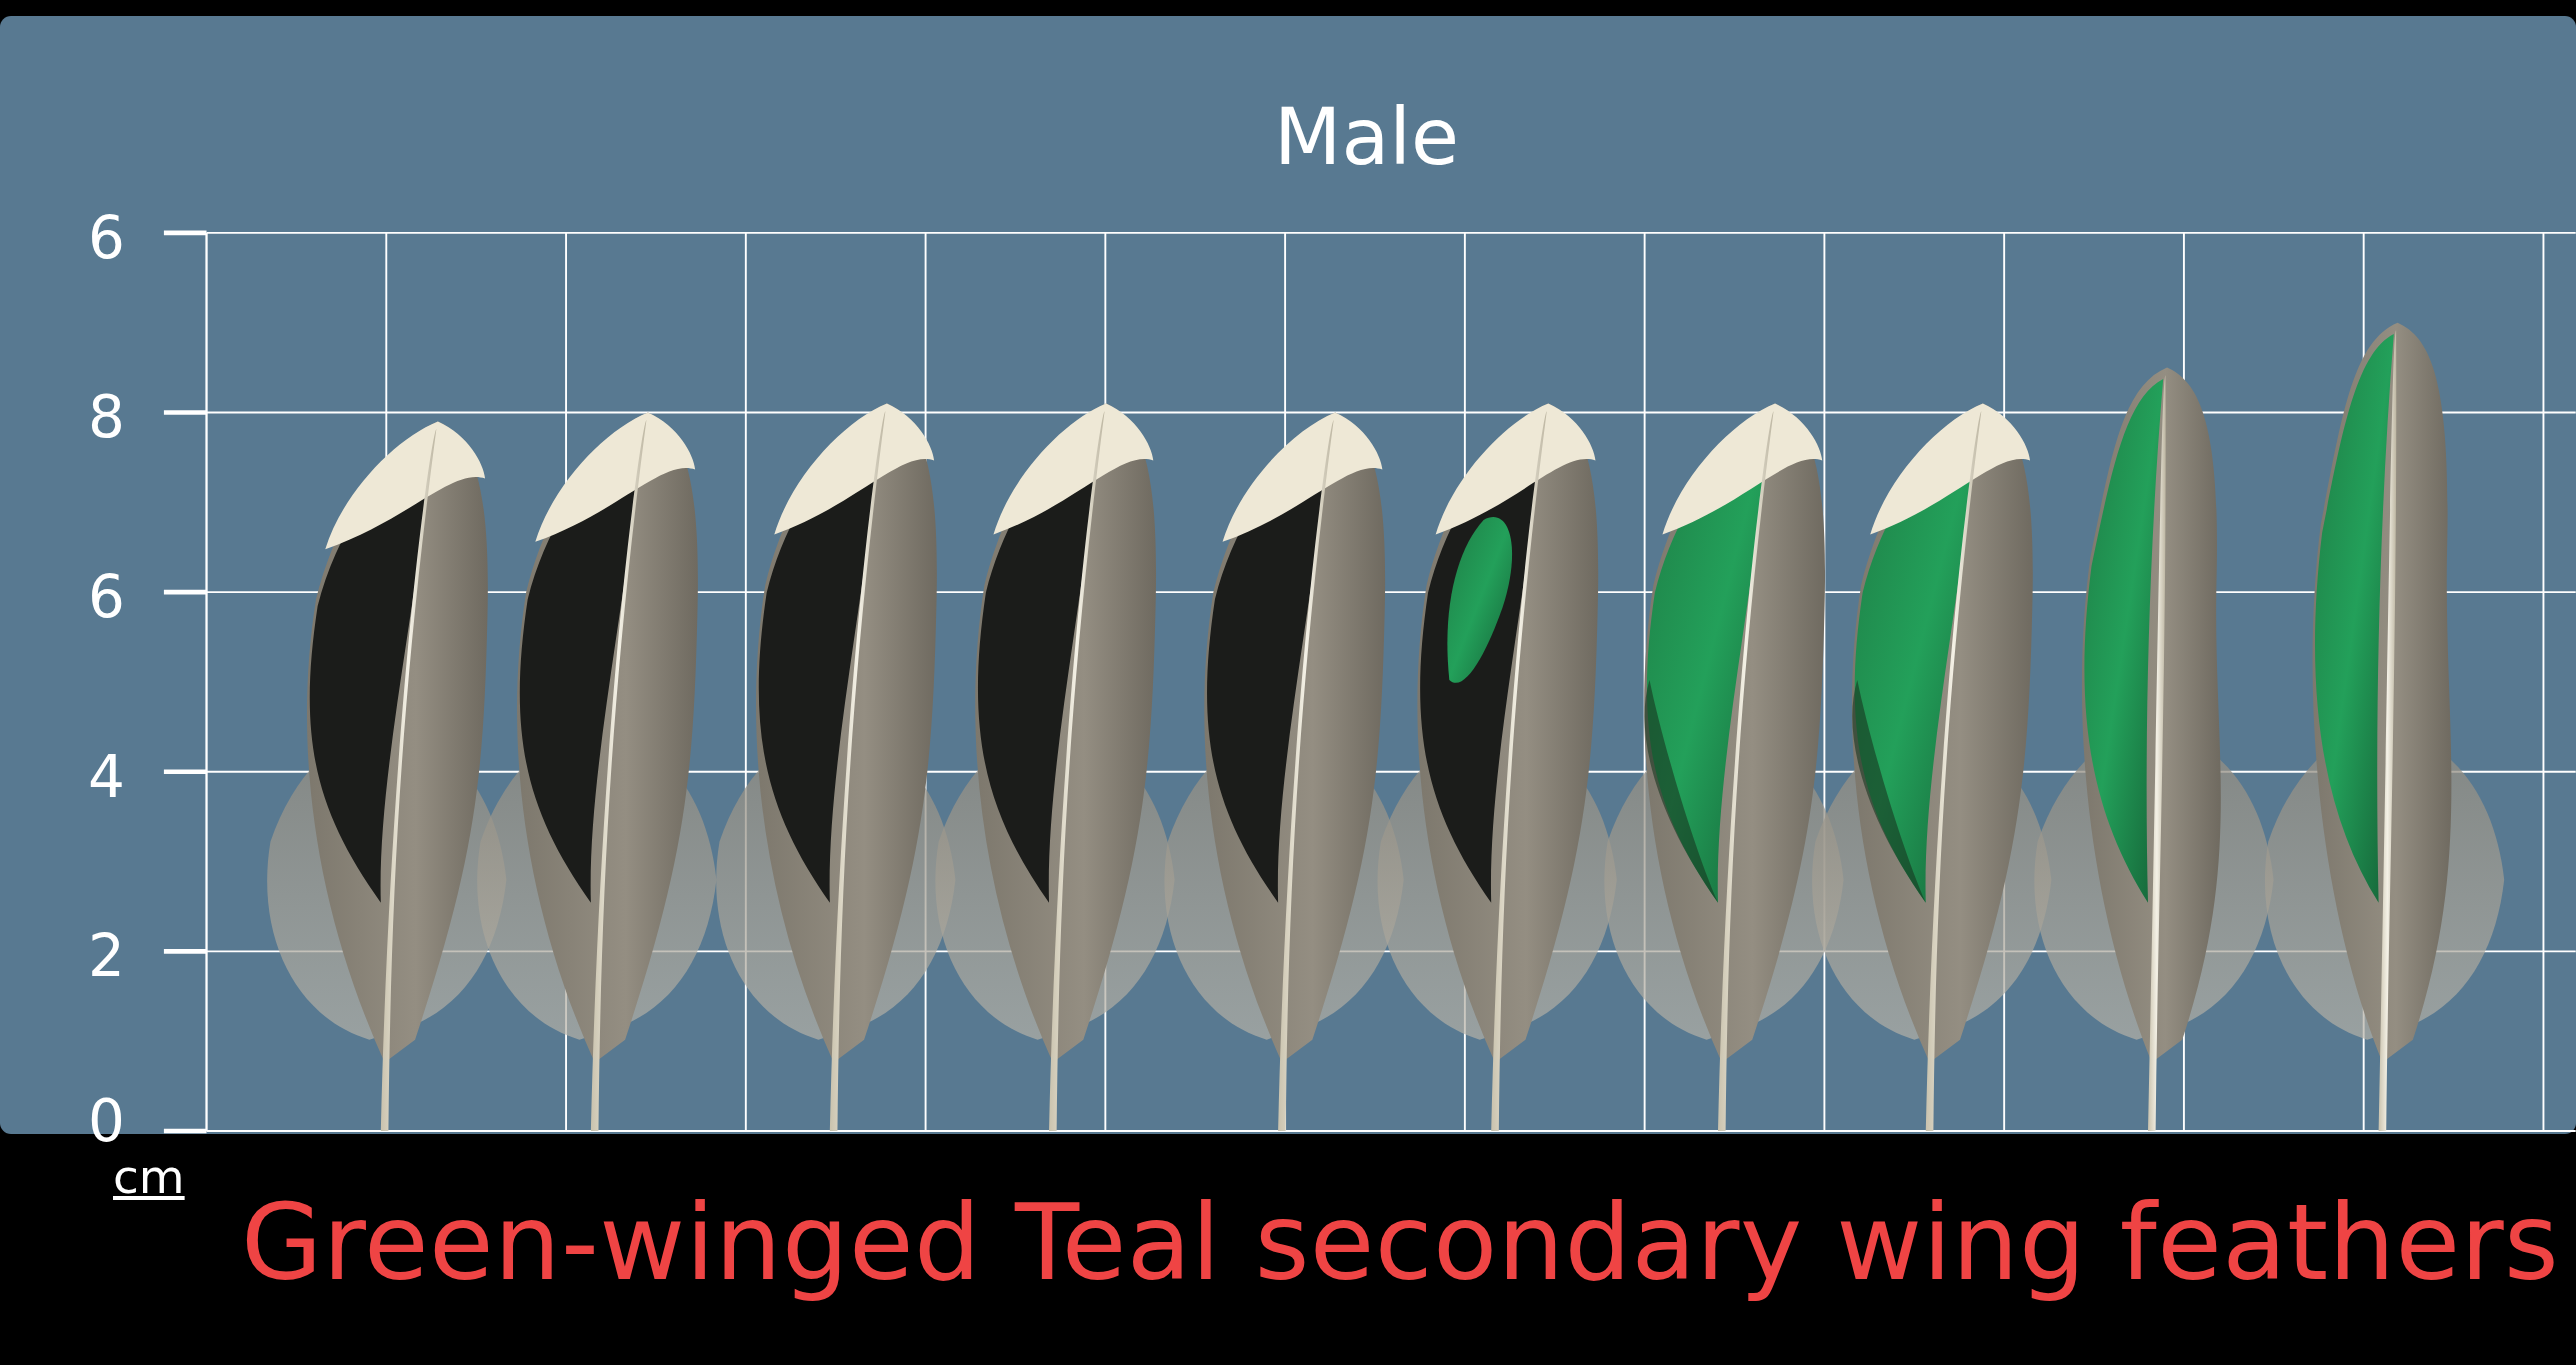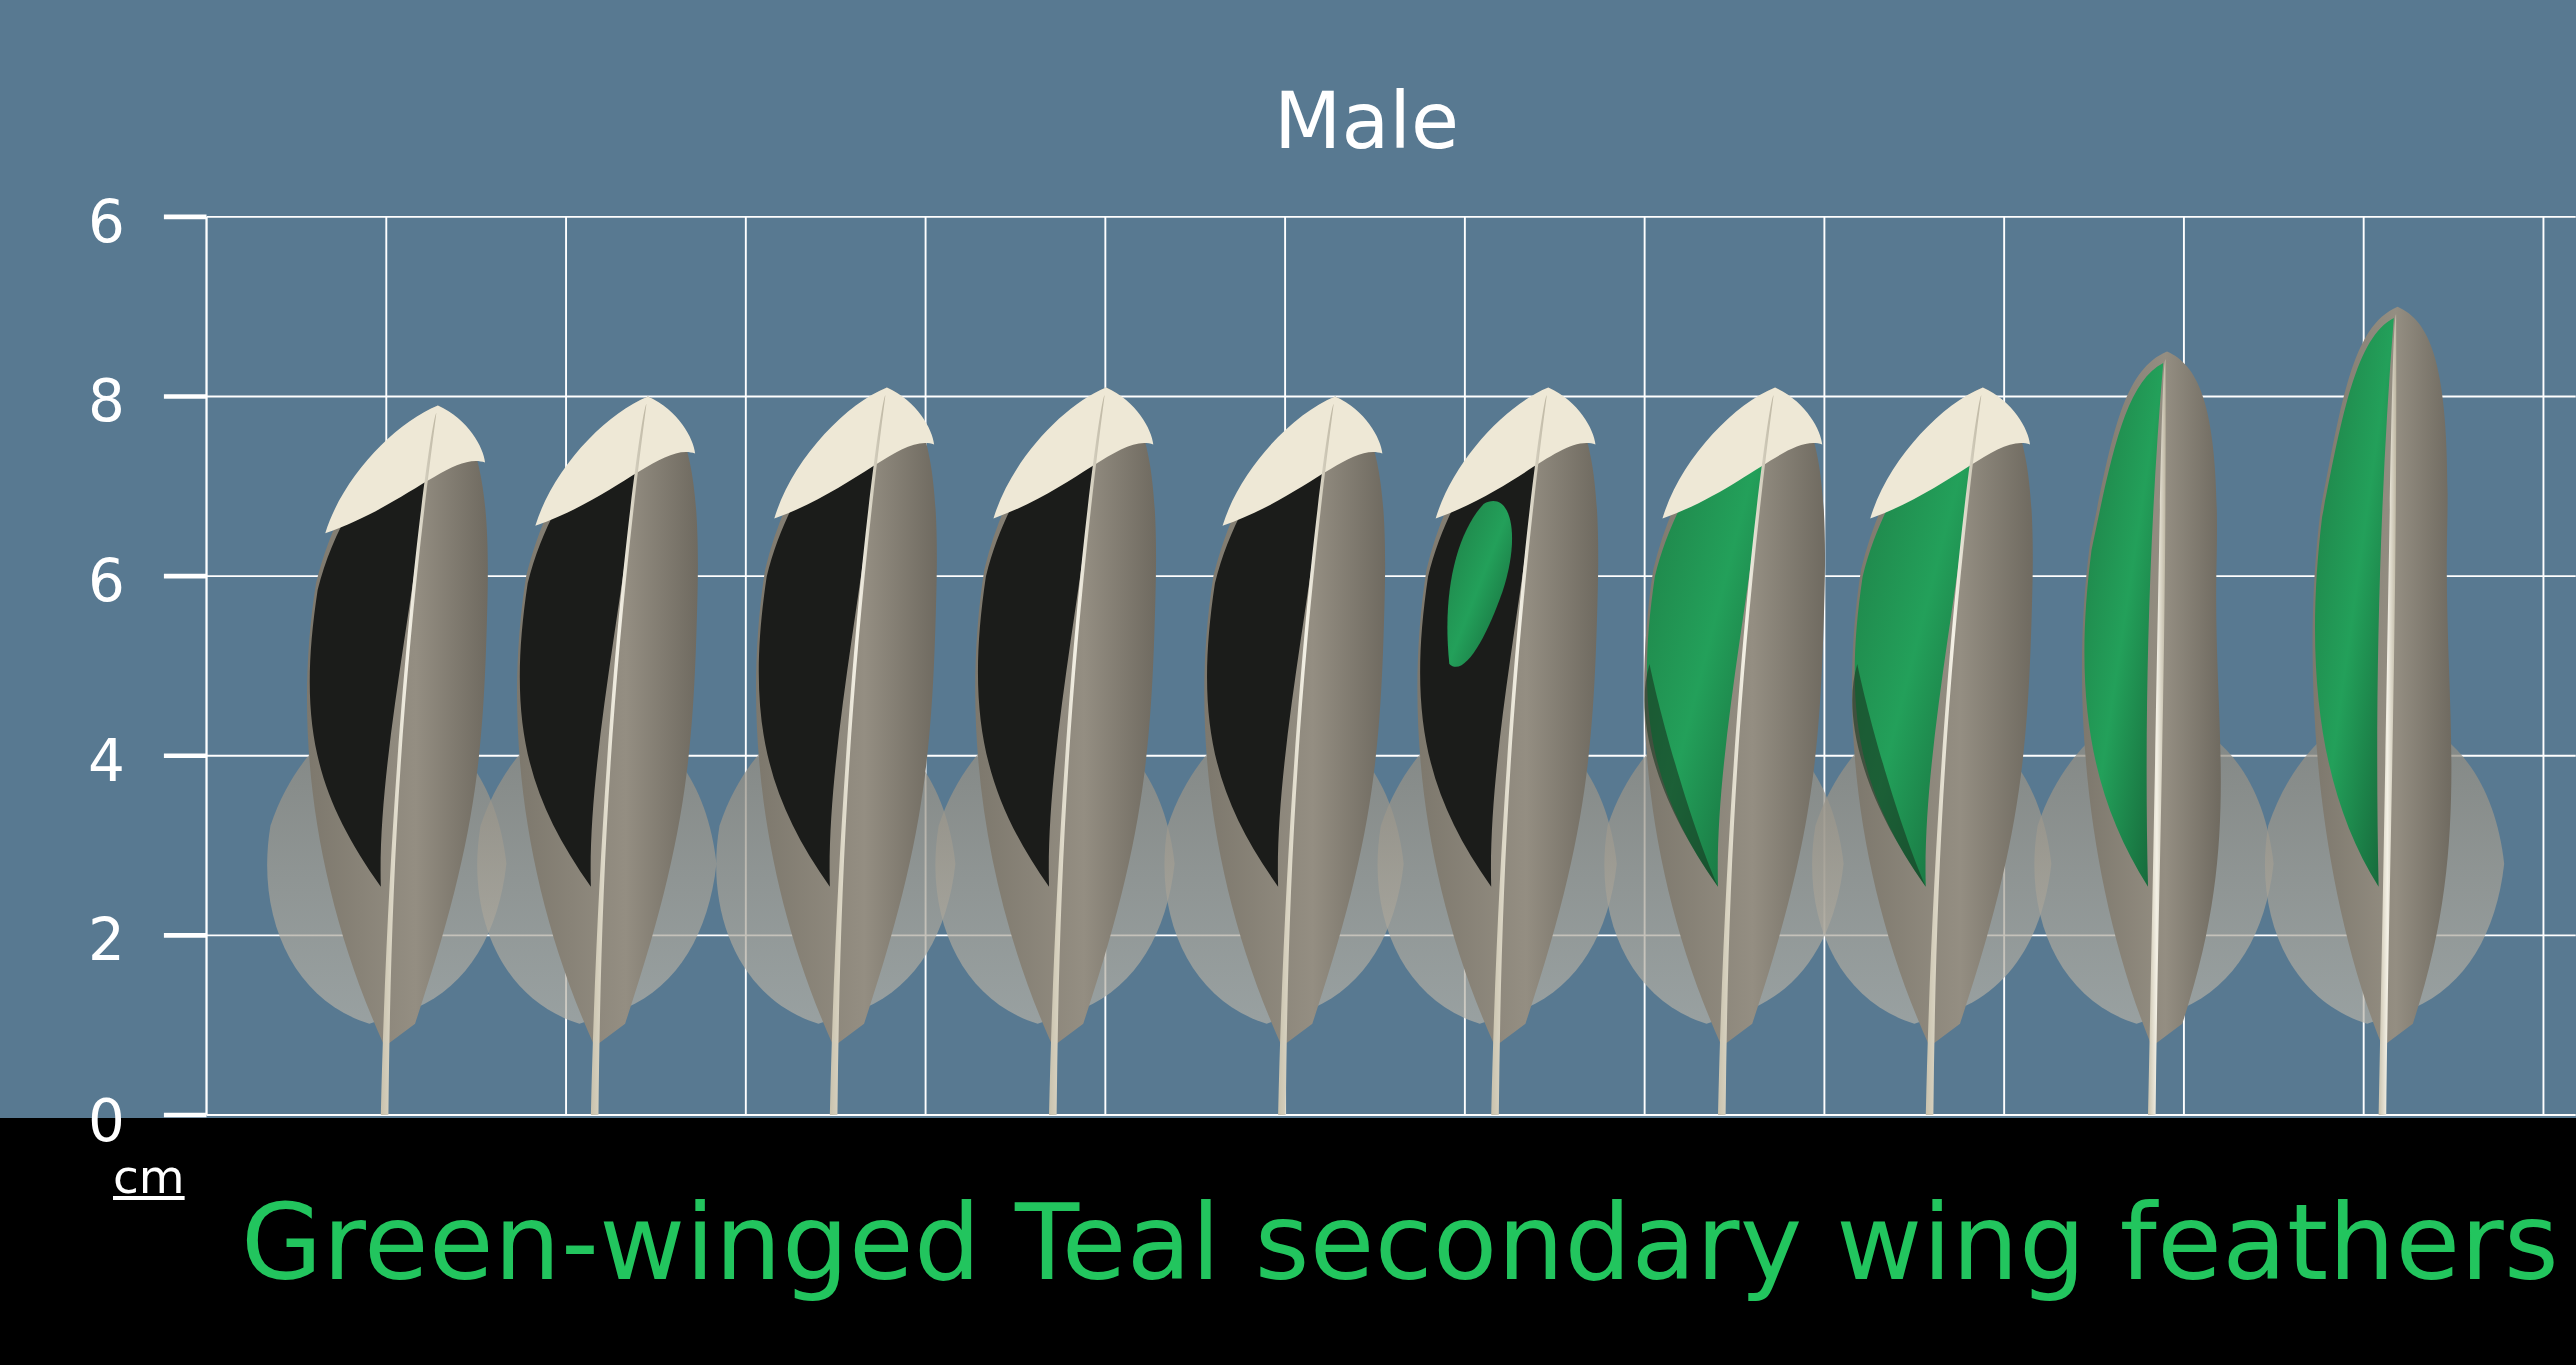--- a/index.html
+++ b/index.html
@@ -2,38 +2,39 @@
 <html style="font-size:12px"><head>
 <meta charset="utf-8">
 <style>
   html, body { margin: 0; padding: 0; }
   body {
     width: 2576px; height: 1366px; overflow: hidden;
     background: #000; position: relative;
     font-family: "DejaVu Sans", sans-serif;
   }
   #plot-area {
-    position: absolute; left: 0; top: 0; width: 2576px; height: 1118px;
+    position: absolute; left: 0; top: 16px; width: 2576px; height: 1118px;
     background: #587991;
+    border-radius: 11px;
   }
   #chart-svg { position: absolute; left: 0; top: 0; }
   .panel-title {
     position: absolute; left: 0; width: 2733px; top: 82px;
     text-align: center; color: #fff; font-size: 78px; line-height: 1;
   }
   .y-label {
     position: absolute; color: #fff; font-size: 58px; line-height: 1;
     text-align: right; width: 122px; left: 3px;
   }
   .unit-label {
     position: absolute; left: 113px; top: 1153px; color: #fff;
     font-size: 47px; line-height: 1; text-decoration: underline;
   }
   .caption {
-    position: absolute; left: 241px; top: 1191px; color: #22c55e;
+    position: absolute; left: 241px; top: 1191px; color: #ef4444;
     font-size: 105px; line-height: 1; white-space: nowrap; letter-spacing: 0.4px;
   }
 </style>
 </head>
 <body>
 
 <div id="plot-area">
   <svg id="chart-svg" width="2576" height="1118" viewBox="0 0 3384 1469" xmlns="http://www.w3.org/2000/svg">
     <defs>
       <linearGradient id="vaneGray" x1="0" y1="0" x2="1" y2="0">

